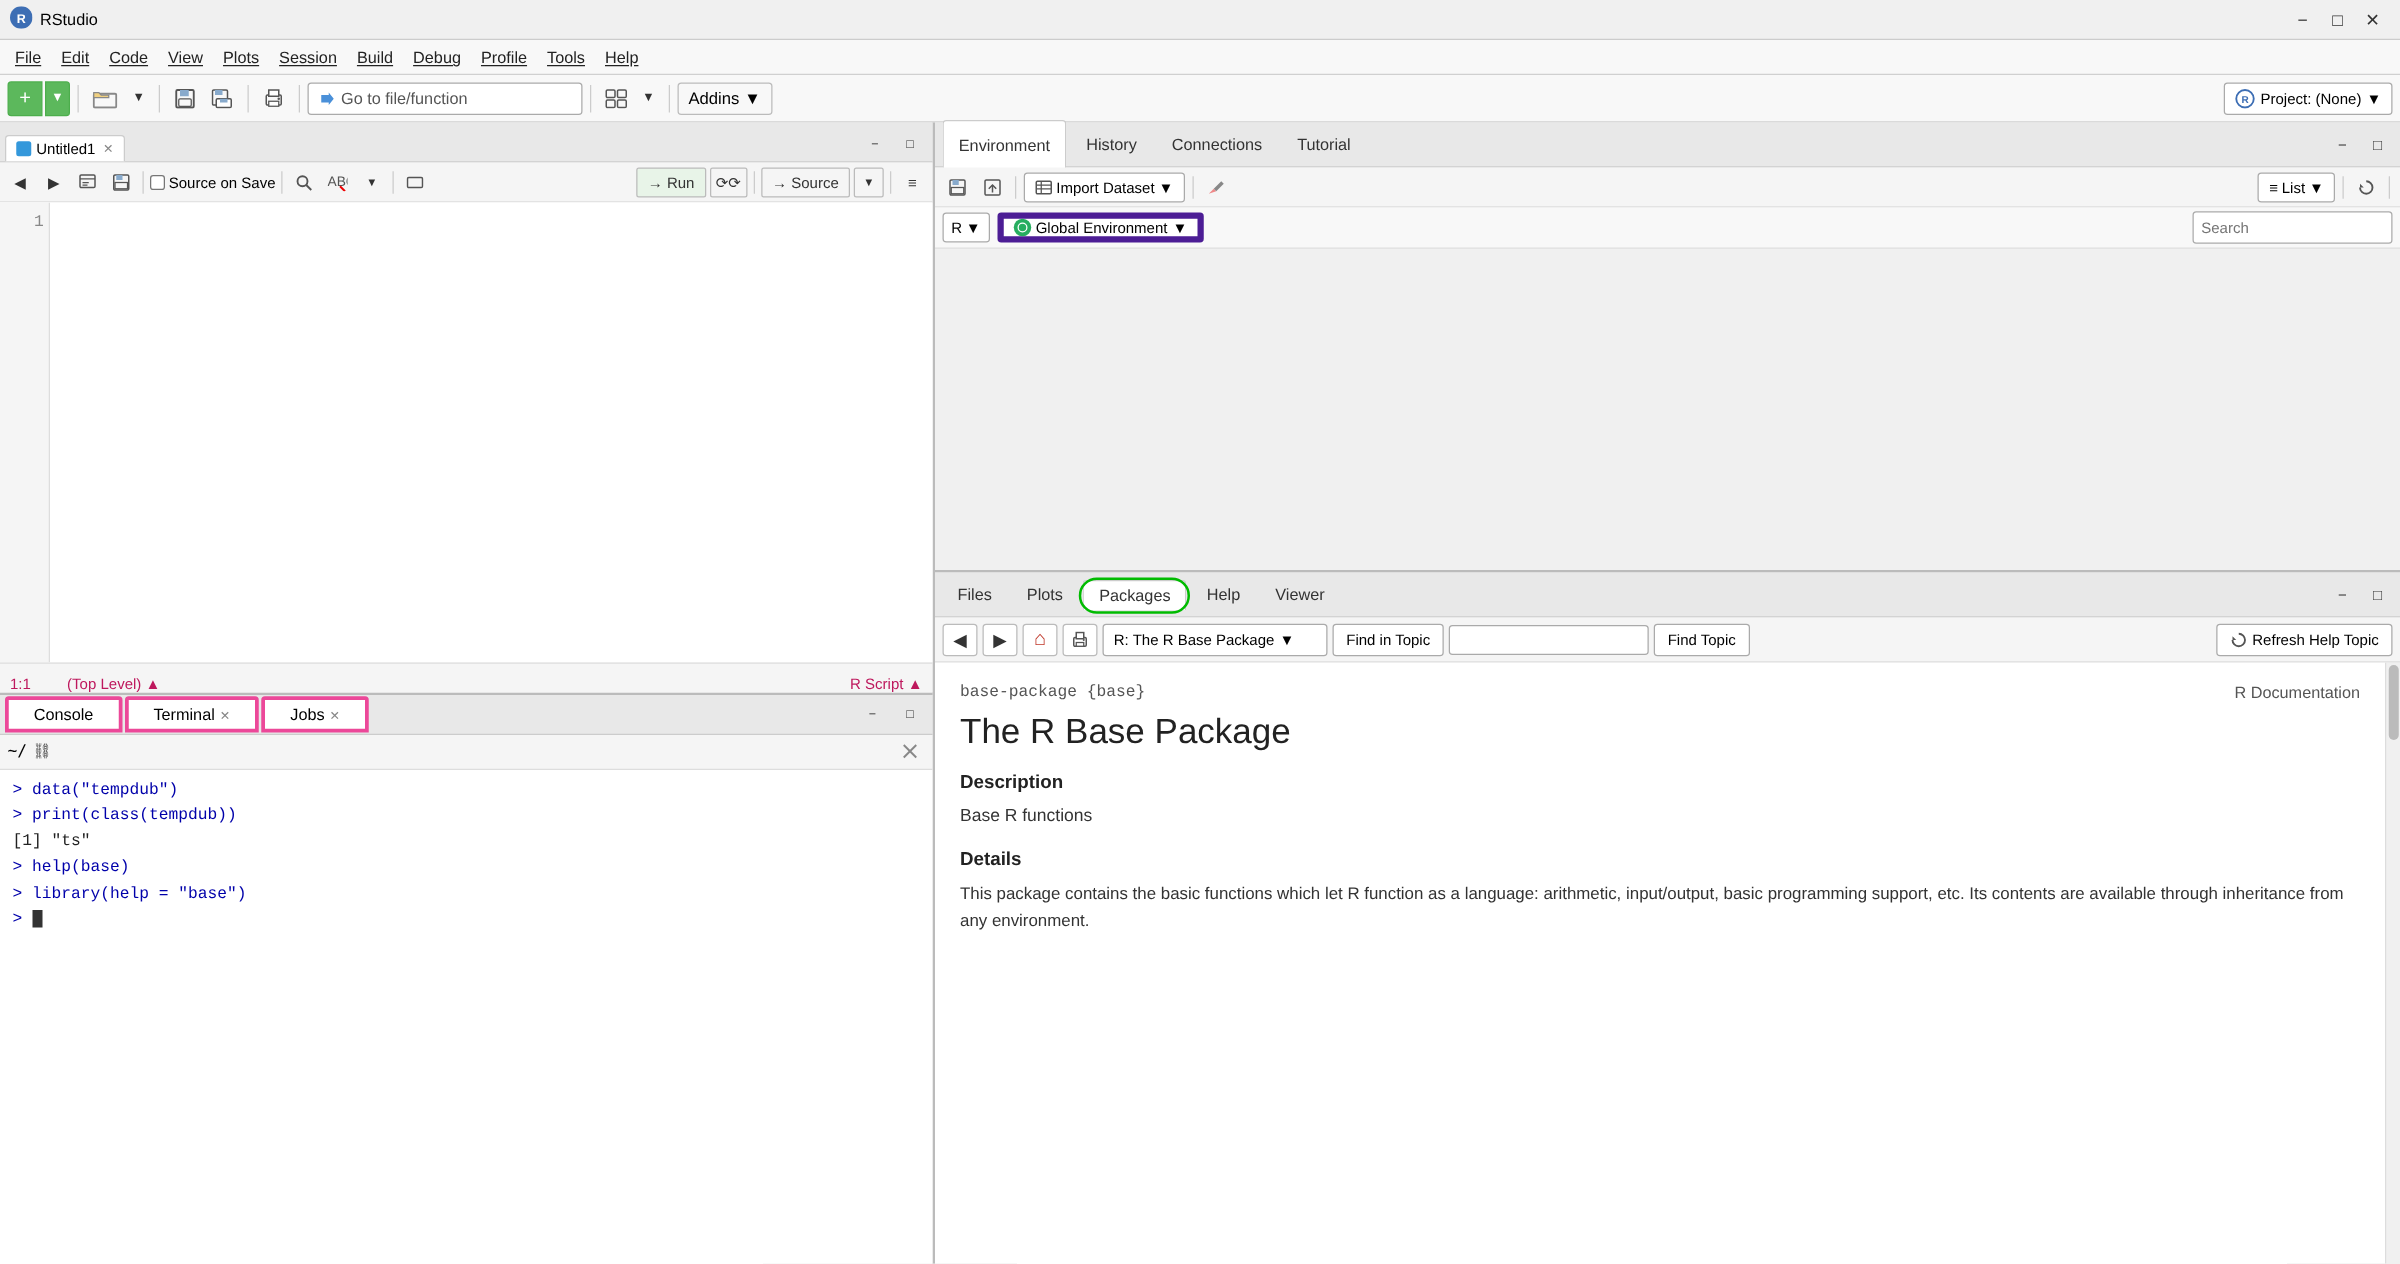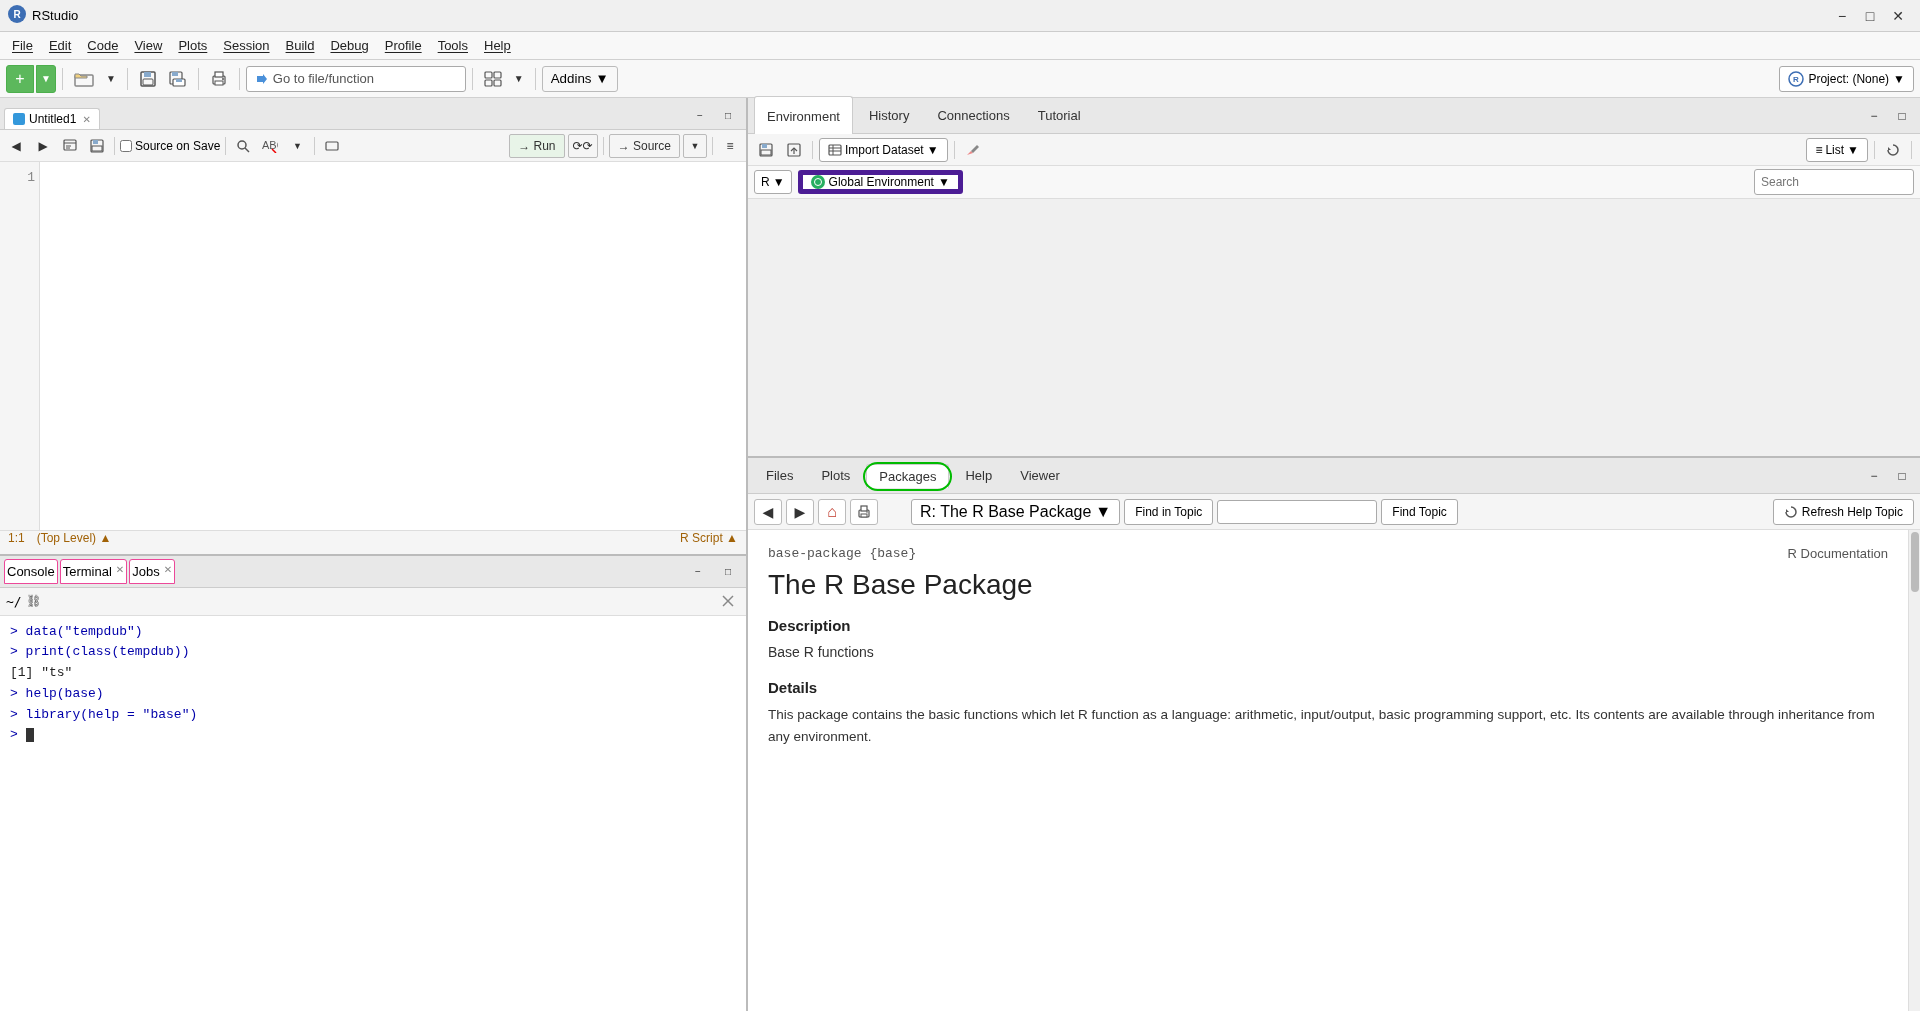--- a/index.html
+++ b/index.html
@@ -143,46 +143,46 @@
       color: #333;
       background: white;
       outline: none;
       overflow: auto;
     }
     #editor-statusbar {
       height: 24px;
       background: #f5f5f5;
       border-top: 1px solid #ddd;
       display: flex;
-      align-items: flex-start;
+      align-items: flex-end;
       padding: 0 8px;
       font-size: 12px;
-      color: #a16207;
-      gap: 12px;
+      color: #be185d;
+      gap: 29px;
     }
     #editor-statusbar .spacer { flex: 1; }
 
     
     #console-section {
       flex: 1;
       display: flex;
       flex-direction: column;
     }
     #console-tabs {
       height: 32px;
       background: #e8e8e8;
       display: flex;
       align-items: center;
       border-bottom: 1px solid #ccc;
       padding: 0 4px;
       gap: 2px;
     }
     .console-tab {
-      padding: 4px 2px; cursor: pointer; font-size: 13px; background: white;
-      border: 1px solid #ec4899; border-radius: 3px 3px 0 0; display: flex; align-items: flex-start; gap: 4px;
+      padding: 4px 20px; cursor: pointer; font-size: 13px; background: white;
+      border: 3px solid #ec4899; border-radius: 3px 3px 0 0; display: flex; align-items: flex-end; gap: 4px;
     }
     .console-tab.active { background: #fff; font-weight: 500; }
     .console-tab .close-x { color: #888; font-size: 10px; }
     #console-toolbar {
       height: 28px;
       background: #f5f5f5;
       border-bottom: 1px solid #ddd;
       display: flex;
       align-items: center;
       padding: 0 6px;
@@ -331,21 +331,21 @@
       padding: 0 6px;
       gap: 4px;
     }
     .help-nav-btn {
       width: 28px; height: 26px; border: 1px solid #bbb; background: white; border-radius: 3px;
       cursor: pointer; display: flex; align-items: center; justify-content: center; font-size: 14px; color: #333;
     }
     .home-btn { color: #c0392b; font-size: 16px; }
     .help-pkg-btn {
       display: flex; align-items: center; gap: 4px; border: 1px solid #aaa; background: white;
-      border-radius: 3px; height: 26px; padding: 0 8px; cursor: pointer; font-size: 16px; min-width: 180px; margin-left: 29px;
+      border-radius: 3px; height: 26px; padding: 0 8px; cursor: pointer; font-size: 12px; min-width: 180px;
     }
     .help-search {
       border: 1px solid #aaa; border-radius: 3px; height: 24px;
       padding: 0 8px 0 24px; font-size: 12px; width: 160px; background: white;
       position: relative;
     }
     .help-search-wrap { position: relative; display: flex; align-items: center; }
     .help-search-wrap .search-icon { position: absolute; left: 6px; color: #888; font-size: 12px; }
     .find-topic-btn {
       display: flex; align-items: center; gap: 4px; border: 1px solid #aaa; background: white;

